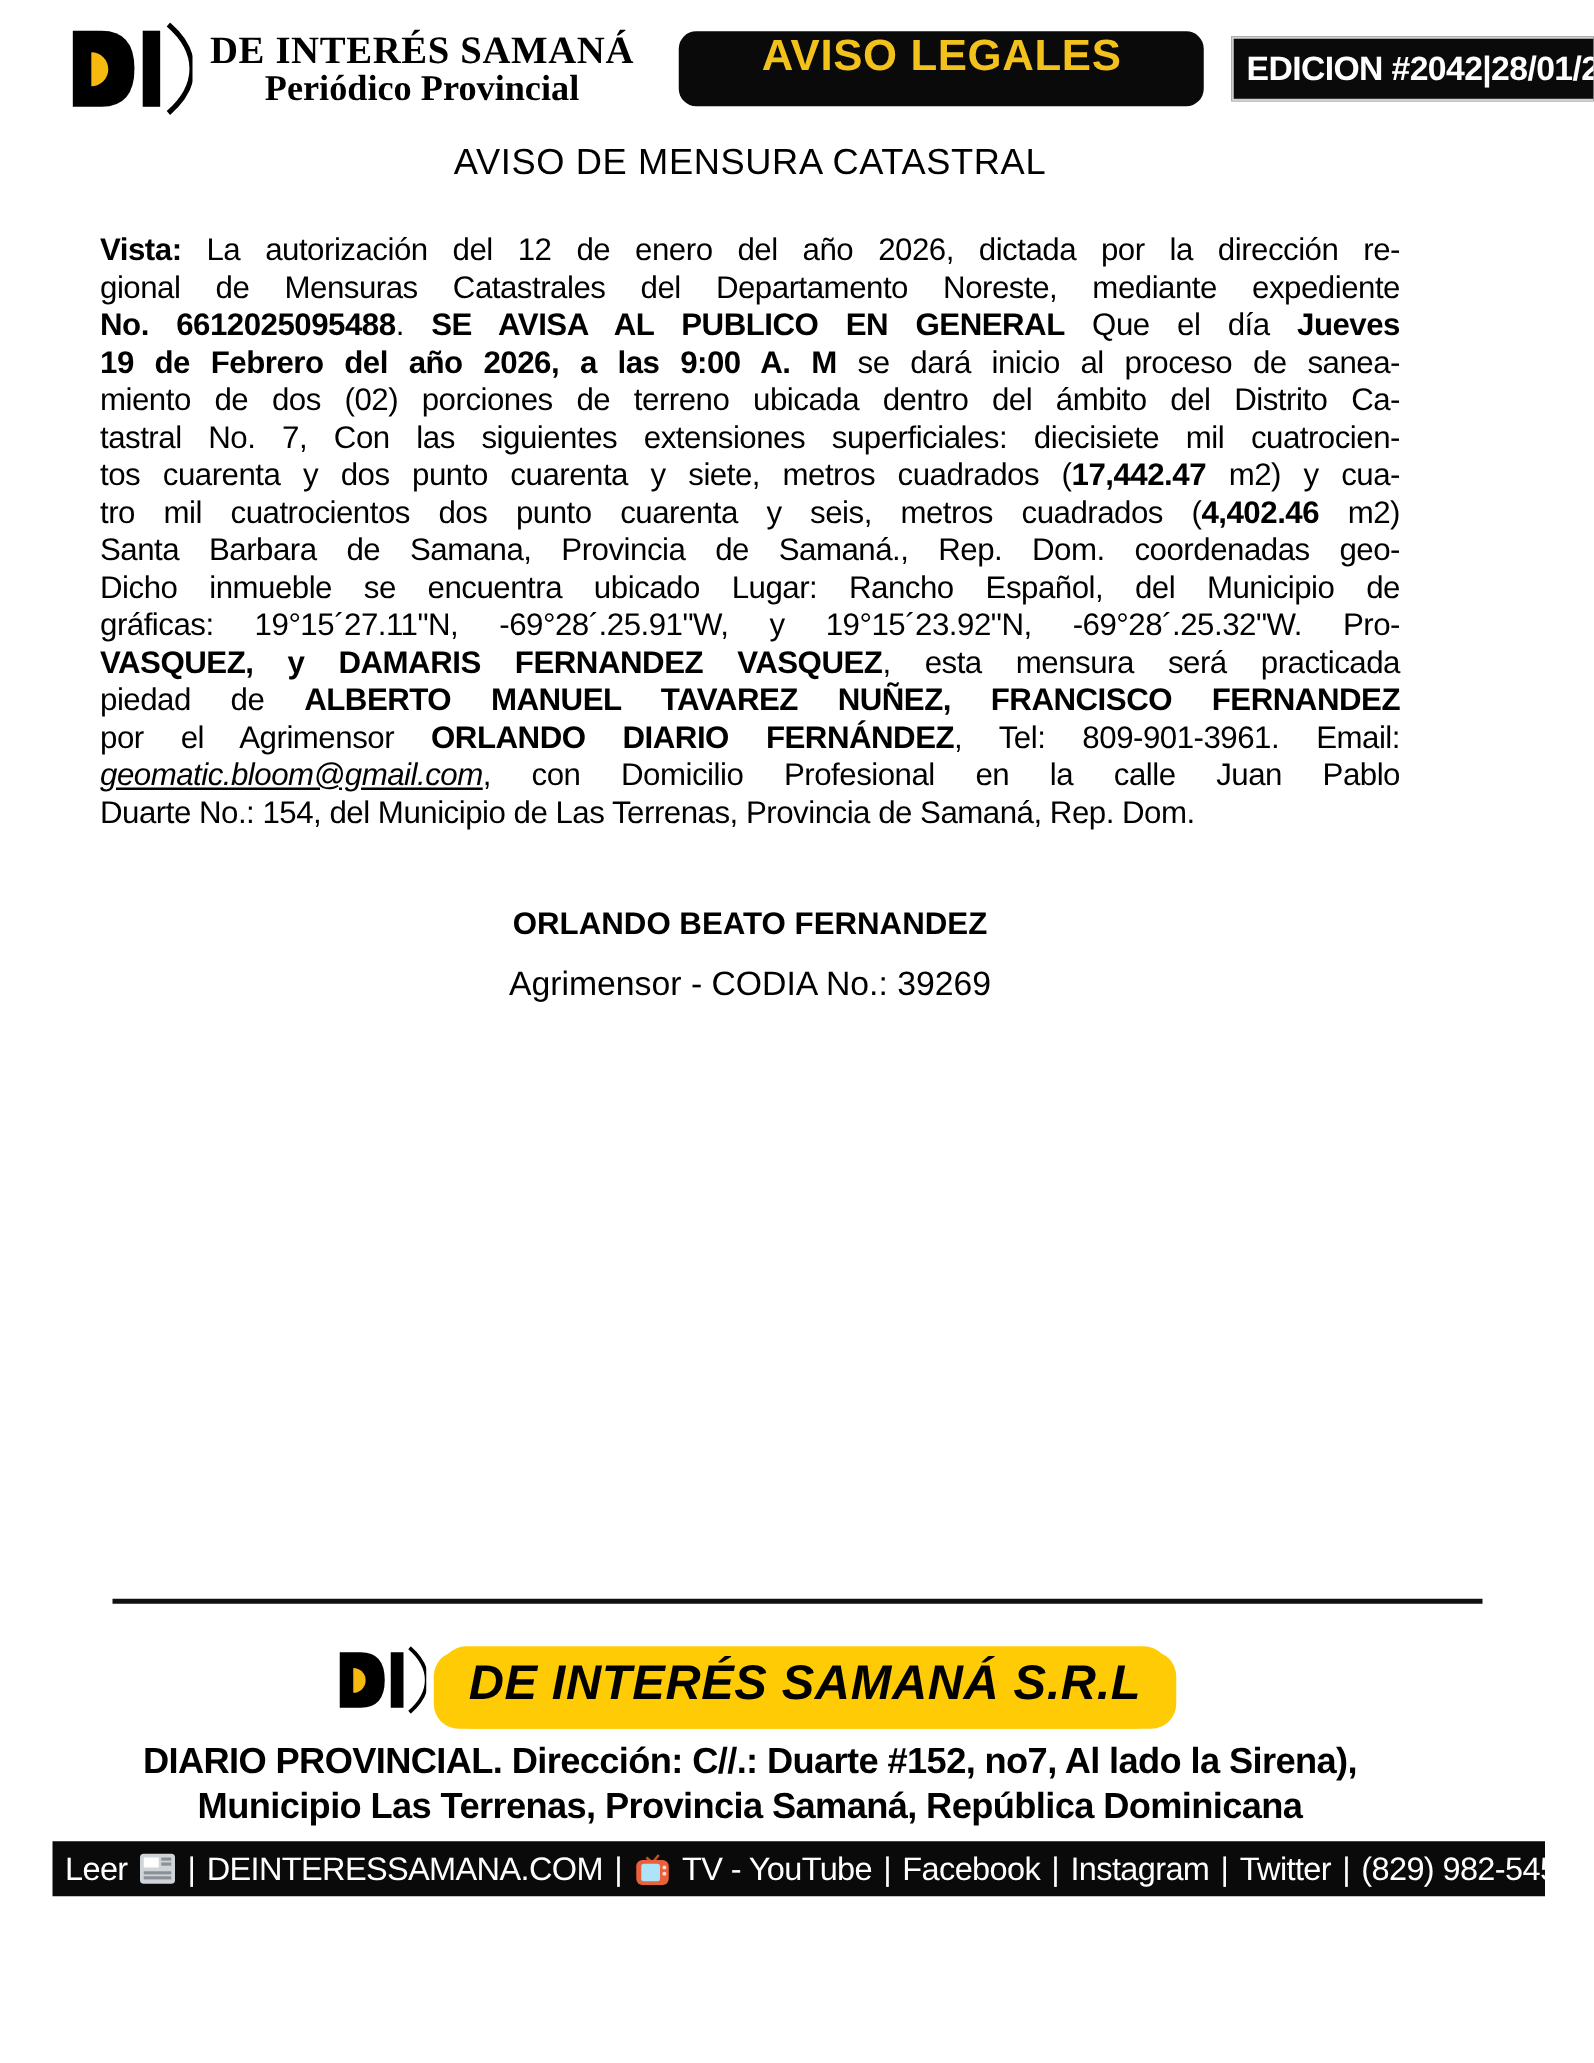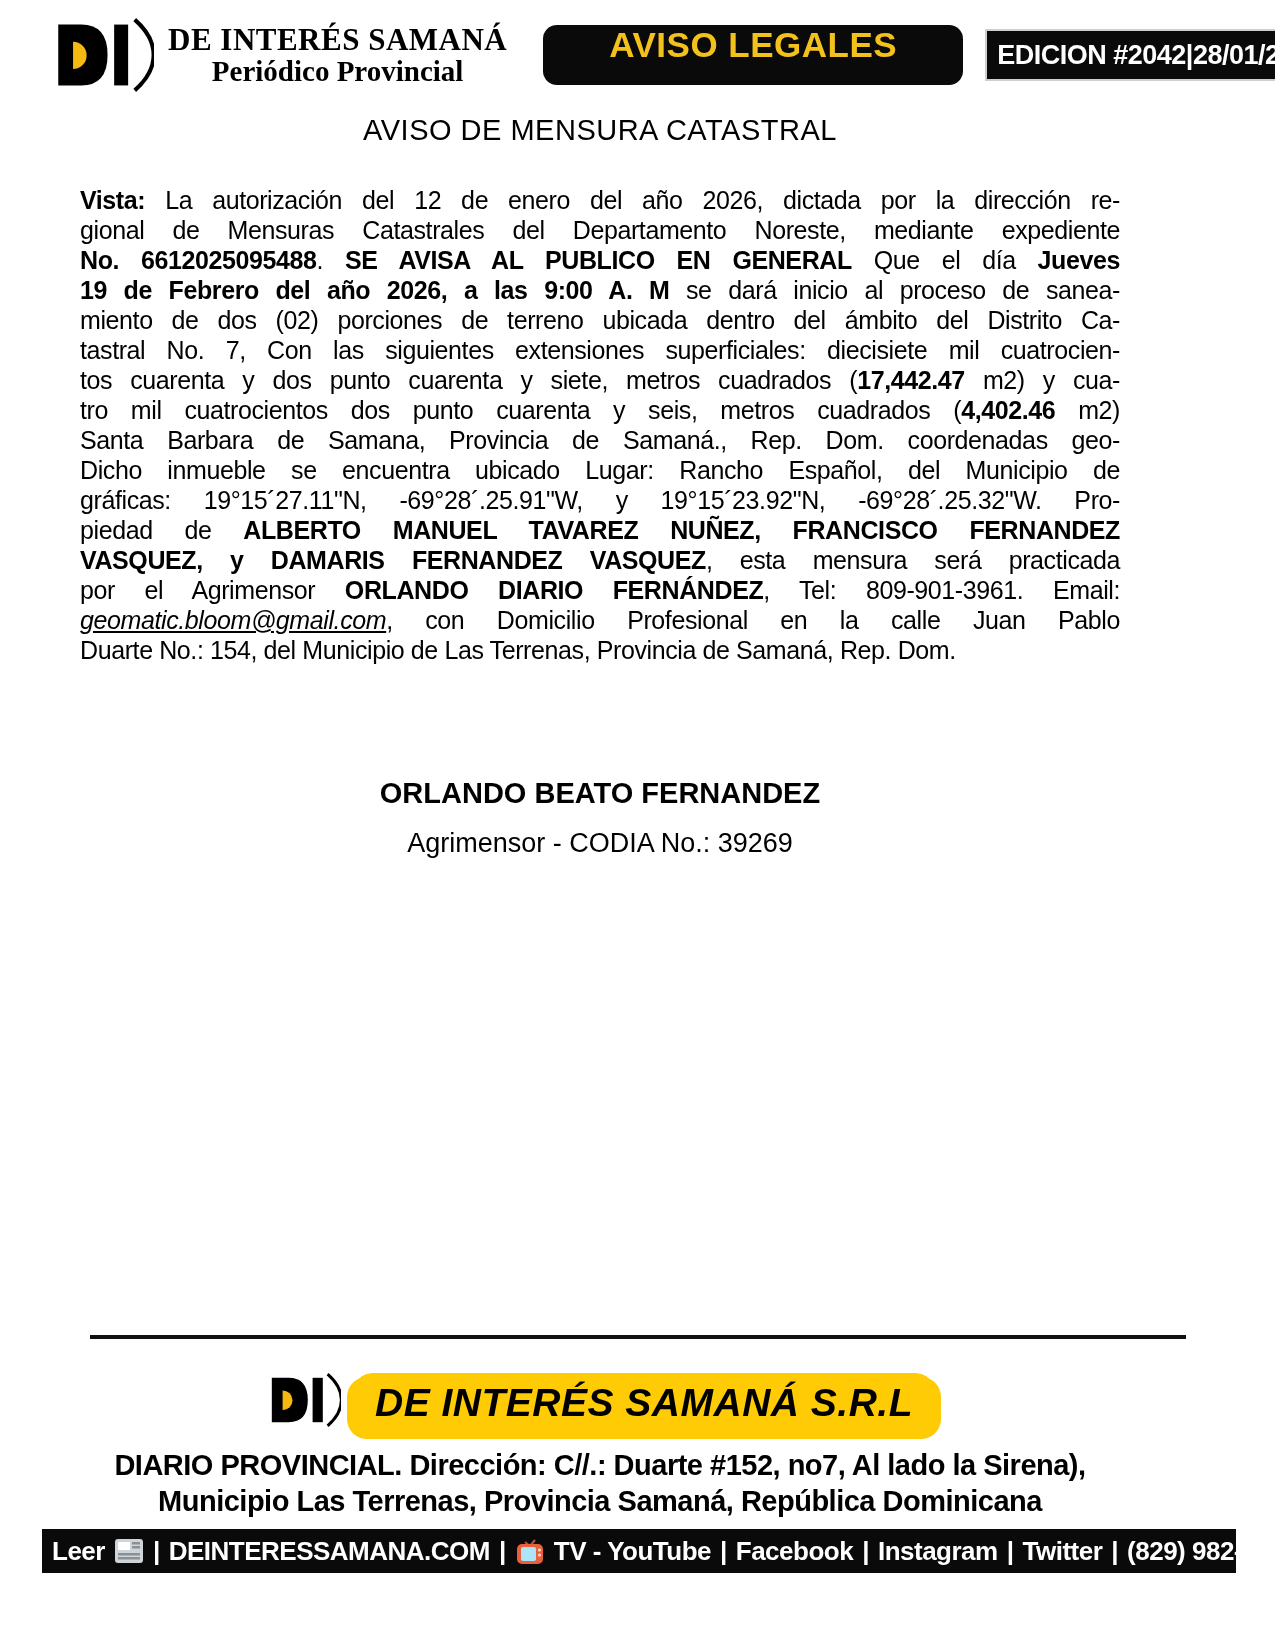--- a/index.html
+++ b/index.html
@@ -32,36 +32,36 @@
   .doc-title { margin:22px 0 0 80px; width:1040px; text-align:center; font-size:29px; letter-spacing:0.5px; }
   
   .body-text { margin:38px 10px 0 80px; width:1040px; font-size:25px; line-height:30px; letter-spacing:-0.4px; }
   .tline { text-align:justify; text-align-last:justify; }
   .tline.tlast { text-align-last:left; }
   .tline .b { font-weight:bold; }
   .tline .i { font-style:italic; }
   .tline .u { text-decoration:underline; }
   
   .sig { margin-left:80px; width:1040px; text-align:center; }
-  .sig-name { margin-top:112px; font-weight:bold; font-size:29px; }
+  .sig-name { margin-top:60px; font-weight:bold; font-size:25px; }
   .sig-role { margin-top:18px; font-size:27px; }
   
   .divider { margin:476px auto 0 auto; width:1096px; height:4px; background:#111; }
   .footer-logo-row { margin:34px 0 0 80px; width:1040px; display:flex; align-items:flex-start; justify-content:center; gap:12px; }
   .highlight-pill {
     background:var(--highlight-yellow,#FFCB05);
     border-radius:20px; padding:8px 22px 10px 22px;
     box-shadow:6px 4px 0 0 var(--highlight-yellow,#FFCB05), -6px 4px 0 0 var(--highlight-yellow,#FFCB05);
   }
   .highlight-pill span { font-style:italic; font-weight:bold; font-size:39px; letter-spacing:0.5px; }
   .address { margin:12px 0 0 80px; width:1040px; text-align:center; font-weight:bold; font-size:29px; line-height:36px; letter-spacing:-0.5px; }
   .bottom-bar {
     margin:10px 0 0 42px; width:1194px; height:44px; background:#0a0a0a;
     display:flex; align-items:center; gap:9px; padding:0 10px;
-    color:#fff; font-weight:bold; font-size:26px; letter-spacing:-0.5px; white-space:nowrap;
+    color:#fff; font-weight:normal; font-size:26px; letter-spacing:-0.5px; white-space:nowrap;
   }
   .bottom-bar svg { flex:0 0 auto; }
 </style>
 </head>
 <body>
 
 <div class="page">
 
   <div class="header">
     <svg class="di-logo" width="106" height="74" viewBox="0 0 120 90">
@@ -89,22 +89,22 @@
       <div class="tline"><span>gional de Mensuras Catastrales del Departamento Noreste, mediante expediente</span></div>
       <div class="tline"><span class="b">No. 6612025095488</span><span>. </span><span class="b">SE AVISA AL PUBLICO EN GENERAL</span><span> Que el día </span><span class="b">Jueves</span></div>
       <div class="tline"><span class="b">19 de Febrero del año 2026, a  las 9:00 A. M</span><span> se dará inicio al proceso de sanea-</span></div>
       <div class="tline"><span>miento de dos (02) porciones de terreno ubicada dentro del ámbito del Distrito Ca-</span></div>
       <div class="tline"><span>tastral No. 7, Con las siguientes extensiones superficiales: diecisiete mil cuatrocien-</span></div>
       <div class="tline"><span>tos cuarenta y dos punto cuarenta y siete, metros cuadrados (</span><span class="b">17,442.47</span><span> m2) y cua-</span></div>
       <div class="tline"><span>tro mil cuatrocientos dos punto cuarenta y seis, metros cuadrados (</span><span class="b">4,402.46</span><span> m2)</span></div>
       <div class="tline"><span>Santa Barbara de Samana,  Provincia de Samaná., Rep. Dom. coordenadas geo-</span></div>
       <div class="tline"><span>Dicho inmueble se encuentra ubicado Lugar: Rancho Español, del Municipio de</span></div>
       <div class="tline"><span>gráficas: 19°15´27.11"N, -69°28´.25.91"W, y 19°15´23.92"N, -69°28´.25.32"W. Pro-</span></div>
+      <div class="tline"><span class="b">VASQUEZ, y DAMARIS FERNANDEZ VASQUEZ</span><span>, esta mensura será practicada</span></div>
       <div class="tline"><span>piedad de </span><span class="b">ALBERTO MANUEL TAVAREZ NUÑEZ, FRANCISCO FERNANDEZ</span></div>
-      <div class="tline"><span class="b">VASQUEZ, y DAMARIS FERNANDEZ VASQUEZ</span><span>, esta mensura será practicada</span></div>
       <div class="tline"><span>por el Agrimensor </span><span class="b">ORLANDO DIARIO FERNÁNDEZ</span><span>, Tel: 809-901-3961. Email:</span></div>
       <div class="tline"><span class="i u">geomatic.bloom@gmail.com</span><span>, con Domicilio Profesional en la calle Juan Pablo</span></div>
       <div class="tline tlast"><span>Duarte No.: 154, del Municipio de Las Terrenas, Provincia de Samaná, Rep. Dom.</span></div>
     </div>
 
   <div class="sig">
     <div class="sig-name">ORLANDO BEATO FERNANDEZ</div>
     <div class="sig-role">Agrimensor - CODIA No.: 39269</div>
   </div>
 

